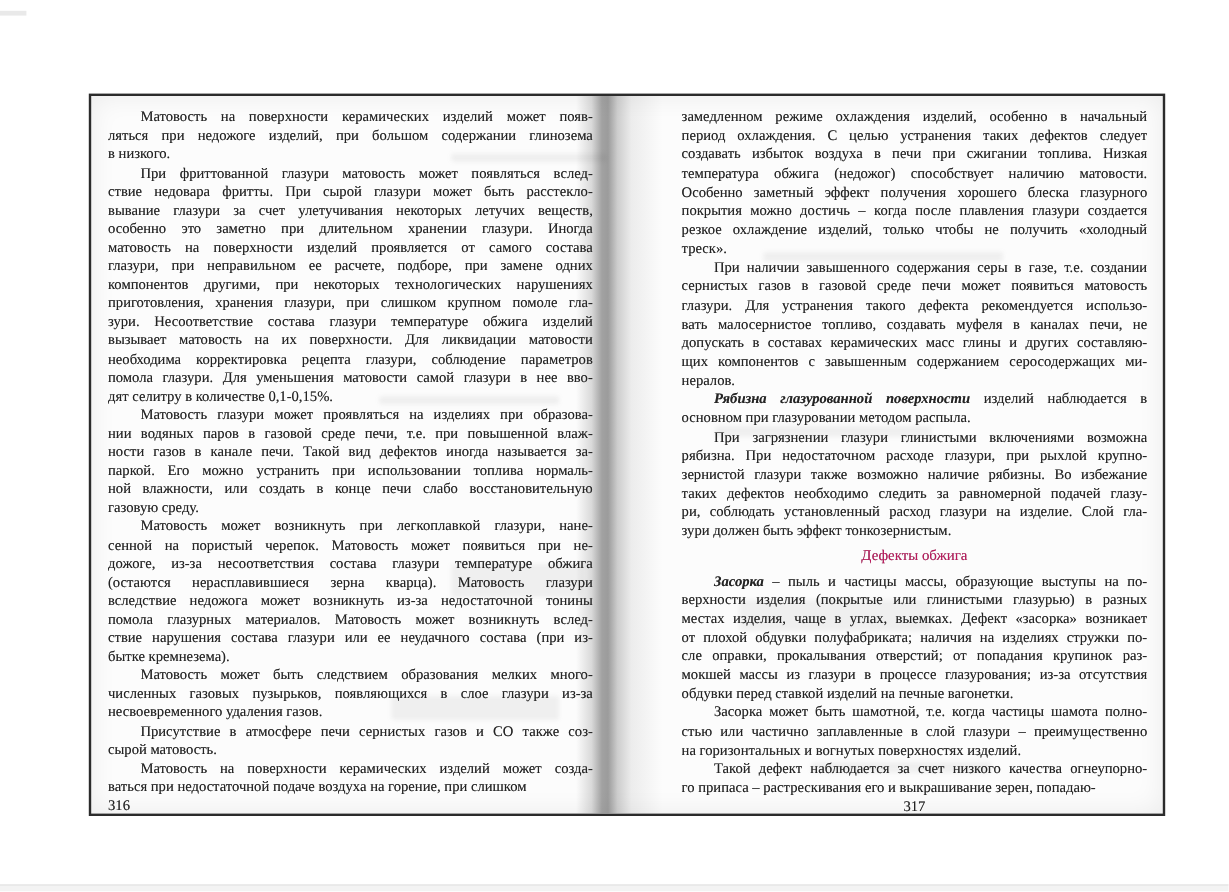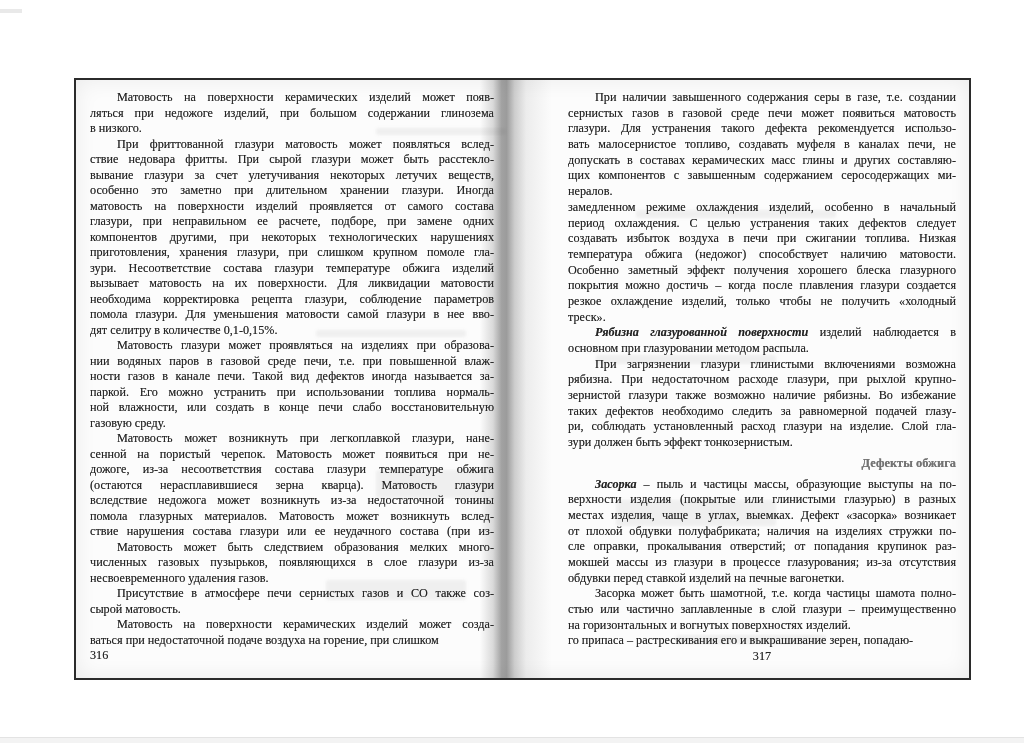--- a/index.html
+++ b/index.html
@@ -41,21 +41,21 @@
     text-shadow:0 0 0.4px rgba(45,45,45,0.55);
     overflow:hidden;
   }
   .page-left .line{height:15.5px;line-height:15.5px;}
   .page-right .line{height:15.7px;line-height:15.7px;}
   .line.last{text-align-last:auto;}
   .line.indent{padding-left:27px;}
   .lead{font-weight:bold;font-style:italic;}
 
   .heading{
-    text-align:right;font-weight:bold;font-size:12.4px;color:#737373;
+    text-align:center;font-weight:normal;font-size:12.4px;color:#be185d;
     height:15.7px;line-height:15.7px;margin:5px 0 5px 0;
     text-shadow:0 0 0.4px rgba(45,45,45,0.55);
   }
   .pagenum{font-size:12.2px;height:15.5px;line-height:15.5px;text-shadow:0 0 0.4px rgba(45,45,45,0.55);}
   .pagenum.left{text-align:left;}
   .pagenum.right{text-align:center;}
 
   
   .smudge{position:absolute;background:rgba(110,110,110,0.09);filter:blur(1.6px);border-radius:2px;pointer-events:none;}
   .s1{left:300px;top:48px;width:130px;height:7px;}
@@ -114,20 +114,21 @@
           <div class="line last">газовую среду.</div>
         </div>
         <div class="para">
           <div class="line indent">Матовость может возникнуть при легкоплавкой глазури, нане-</div>
           <div class="line">сенной на пористый черепок. Матовость может появиться при не-</div>
           <div class="line">дожоге, из-за несоответствия состава глазури температуре обжига</div>
           <div class="line">(остаются нерасплавившиеся зерна кварца). Матовость глазури</div>
           <div class="line">вследствие недожога может возникнуть из-за недостаточной тонины</div>
           <div class="line">помола глазурных материалов. Матовость может возникнуть вслед-</div>
           <div class="line">ствие нарушения состава глазури или ее неудачного состава (при из-</div>
+          <div class="line last">бытке кремнезема).</div>
         </div>
         <div class="para">
           <div class="line indent">Матовость может быть следствием образования мелких много-</div>
           <div class="line">численных газовых пузырьков, появляющихся в слое глазури из-за</div>
           <div class="line last">несвоевременного удаления газов.</div>
         </div>
         <div class="para">
           <div class="line indent">Присутствие в атмосфере печи сернистых газов и СО также соз-</div>
           <div class="line last">сырой матовость.</div>
         </div>
@@ -136,39 +137,39 @@
           <div class="line last">ваться при недостаточной подаче воздуха на горение, при слишком</div>
         </div>
         <div class="pagenum left">316</div>
       </div>
 
     <div class="gutter"></div>
 
     <div class="page page-right" id="page-right">
 
     <div class="para">
-          <div class="line indent">При наличии завышенного содержания серы в газе, т.е. создании</div>
-          <div class="line">сернистых газов в газовой среде печи может появиться матовость</div>
-          <div class="line">глазури. Для устранения такого дефекта рекомендуется использо-</div>
-          <div class="line">вать малосернистое топливо, создавать муфеля в каналах печи, не</div>
-          <div class="line">допускать в составах керамических масс глины и других составляю-</div>
-          <div class="line">щих компонентов с завышенным содержанием серосодержащих ми-</div>
-          <div class="line last">нералов.</div>
-        </div>
-        <div class="para">
           <div class="line">замедленном режиме охлаждения изделий, особенно в начальный</div>
           <div class="line">период охлаждения. С целью устранения таких дефектов следует</div>
           <div class="line">создавать избыток воздуха в печи при сжигании топлива. Низкая</div>
           <div class="line">температура обжига (недожог) способствует наличию матовости.</div>
           <div class="line">Особенно заметный эффект получения хорошего блеска глазурного</div>
           <div class="line">покрытия можно достичь – когда после плавления глазури создается</div>
           <div class="line">резкое охлаждение изделий, только чтобы не получить «холодный</div>
           <div class="line last">треск».</div>
         </div>
         <div class="para">
+          <div class="line indent">При наличии завышенного содержания серы в газе, т.е. создании</div>
+          <div class="line">сернистых газов в газовой среде печи может появиться матовость</div>
+          <div class="line">глазури. Для устранения такого дефекта рекомендуется использо-</div>
+          <div class="line">вать малосернистое топливо, создавать муфеля в каналах печи, не</div>
+          <div class="line">допускать в составах керамических масс глины и других составляю-</div>
+          <div class="line">щих компонентов с завышенным содержанием серосодержащих ми-</div>
+          <div class="line last">нералов.</div>
+        </div>
+        <div class="para">
           <div class="line indent"><span class="lead">Рябизна глазурованной поверхности</span> изделий наблюдается в</div>
           <div class="line last">основном при глазуровании методом распыла.</div>
         </div>
         <div class="para">
           <div class="line indent">При загрязнении глазури глинистыми включениями возможна</div>
           <div class="line">рябизна. При недостаточном расходе глазури, при рыхлой крупно-</div>
           <div class="line">зернистой глазури также возможно наличие рябизны. Во избежание</div>
           <div class="line">таких дефектов необходимо следить за равномерной подачей глазу-</div>
           <div class="line">ри, соблюдать установленный расход глазури на изделие. Слой гла-</div>
           <div class="line last">зури должен быть эффект тонкозернистым.</div>
@@ -182,20 +183,21 @@
           <div class="line">сле оправки, прокалывания отверстий; от попадания крупинок раз-</div>
           <div class="line">мокшей массы из глазури в процессе глазурования; из-за отсутствия</div>
           <div class="line last">обдувки перед ставкой изделий на печные вагонетки.</div>
         </div>
         <div class="para">
           <div class="line indent">Засорка может быть шамотной, т.е. когда частицы шамота полно-</div>
           <div class="line">стью или частично заплавленные в слой глазури – преимущественно</div>
           <div class="line last">на горизонтальных и вогнутых поверхностях изделий.</div>
         </div>
         <div class="para">
+          <div class="line indent">Такой дефект наблюдается за счет низкого качества огнеупорно-</div>
           <div class="line last">го припаса – растрескивания его и выкрашивание зерен, попадаю-</div>
         </div>
         <div class="pagenum right">317</div>
       </div>
   </div>
 
   <div class="edge-strip-bottom"></div>
 </div>
 
 </body></html>

